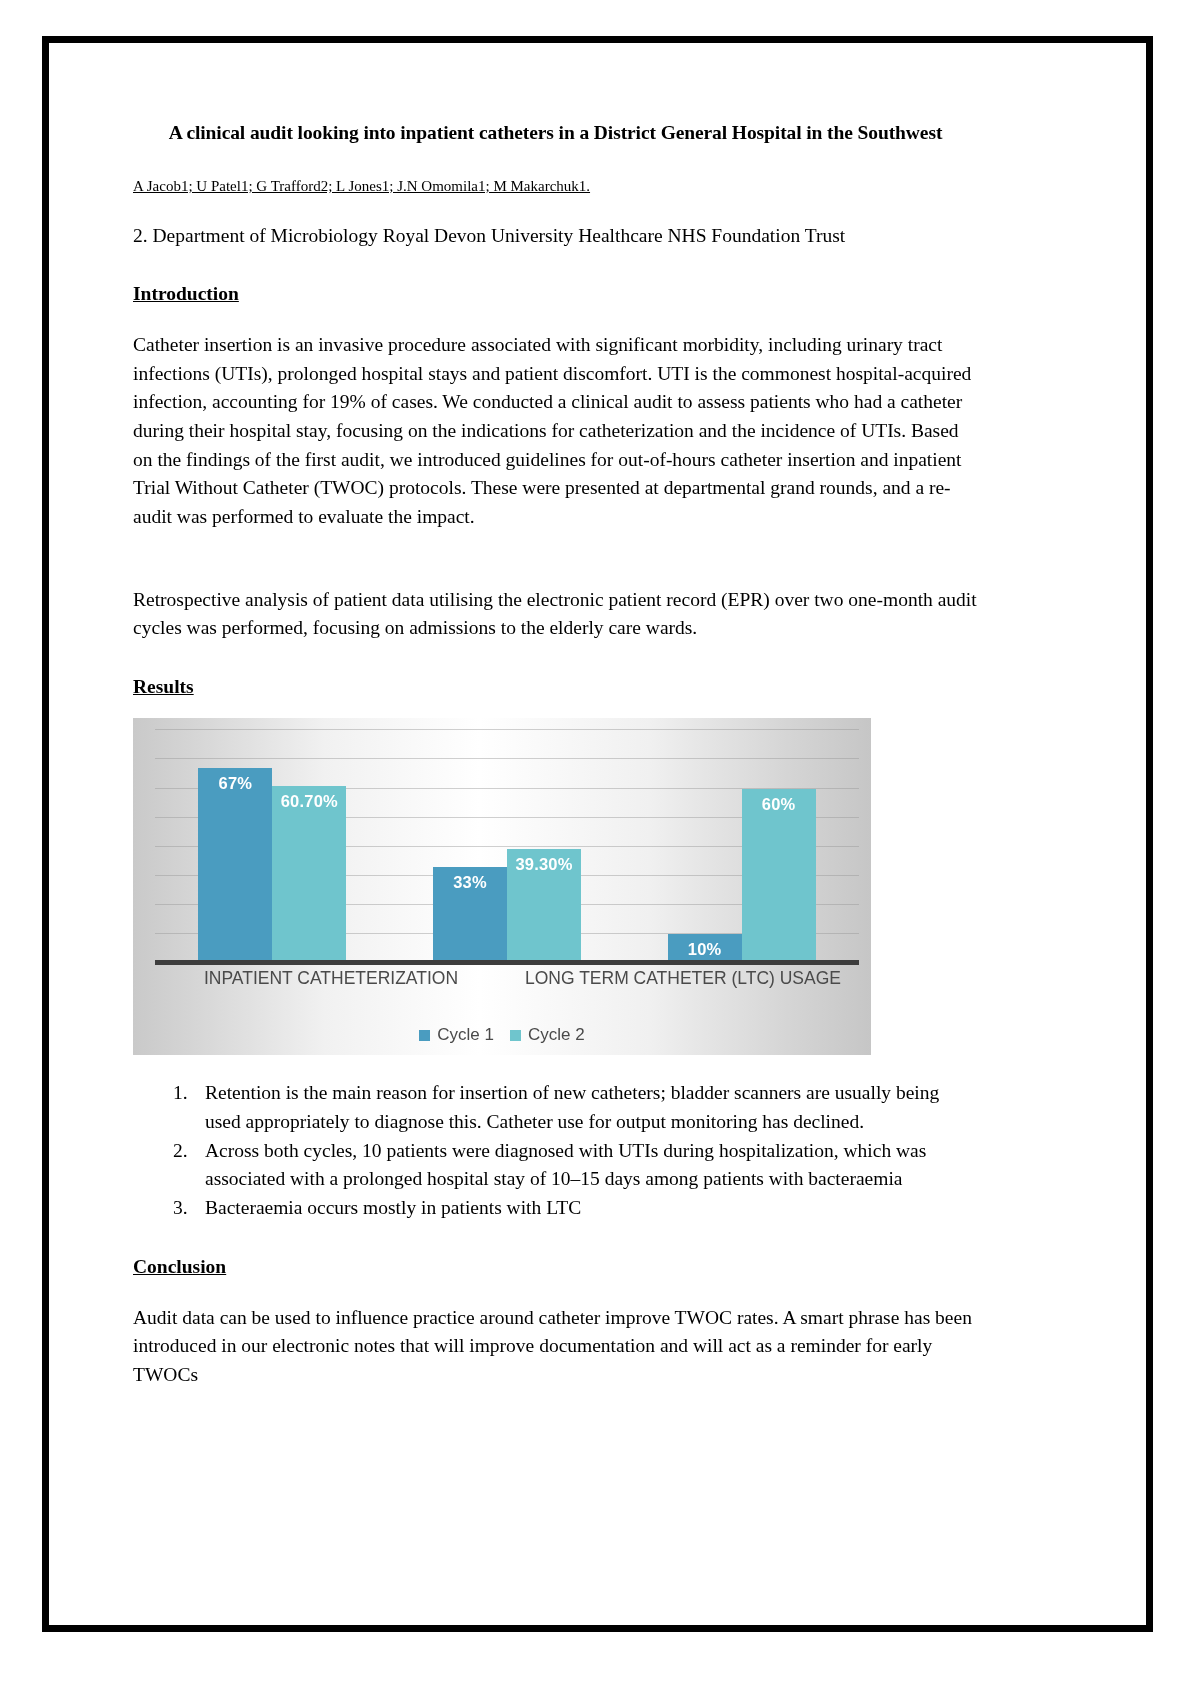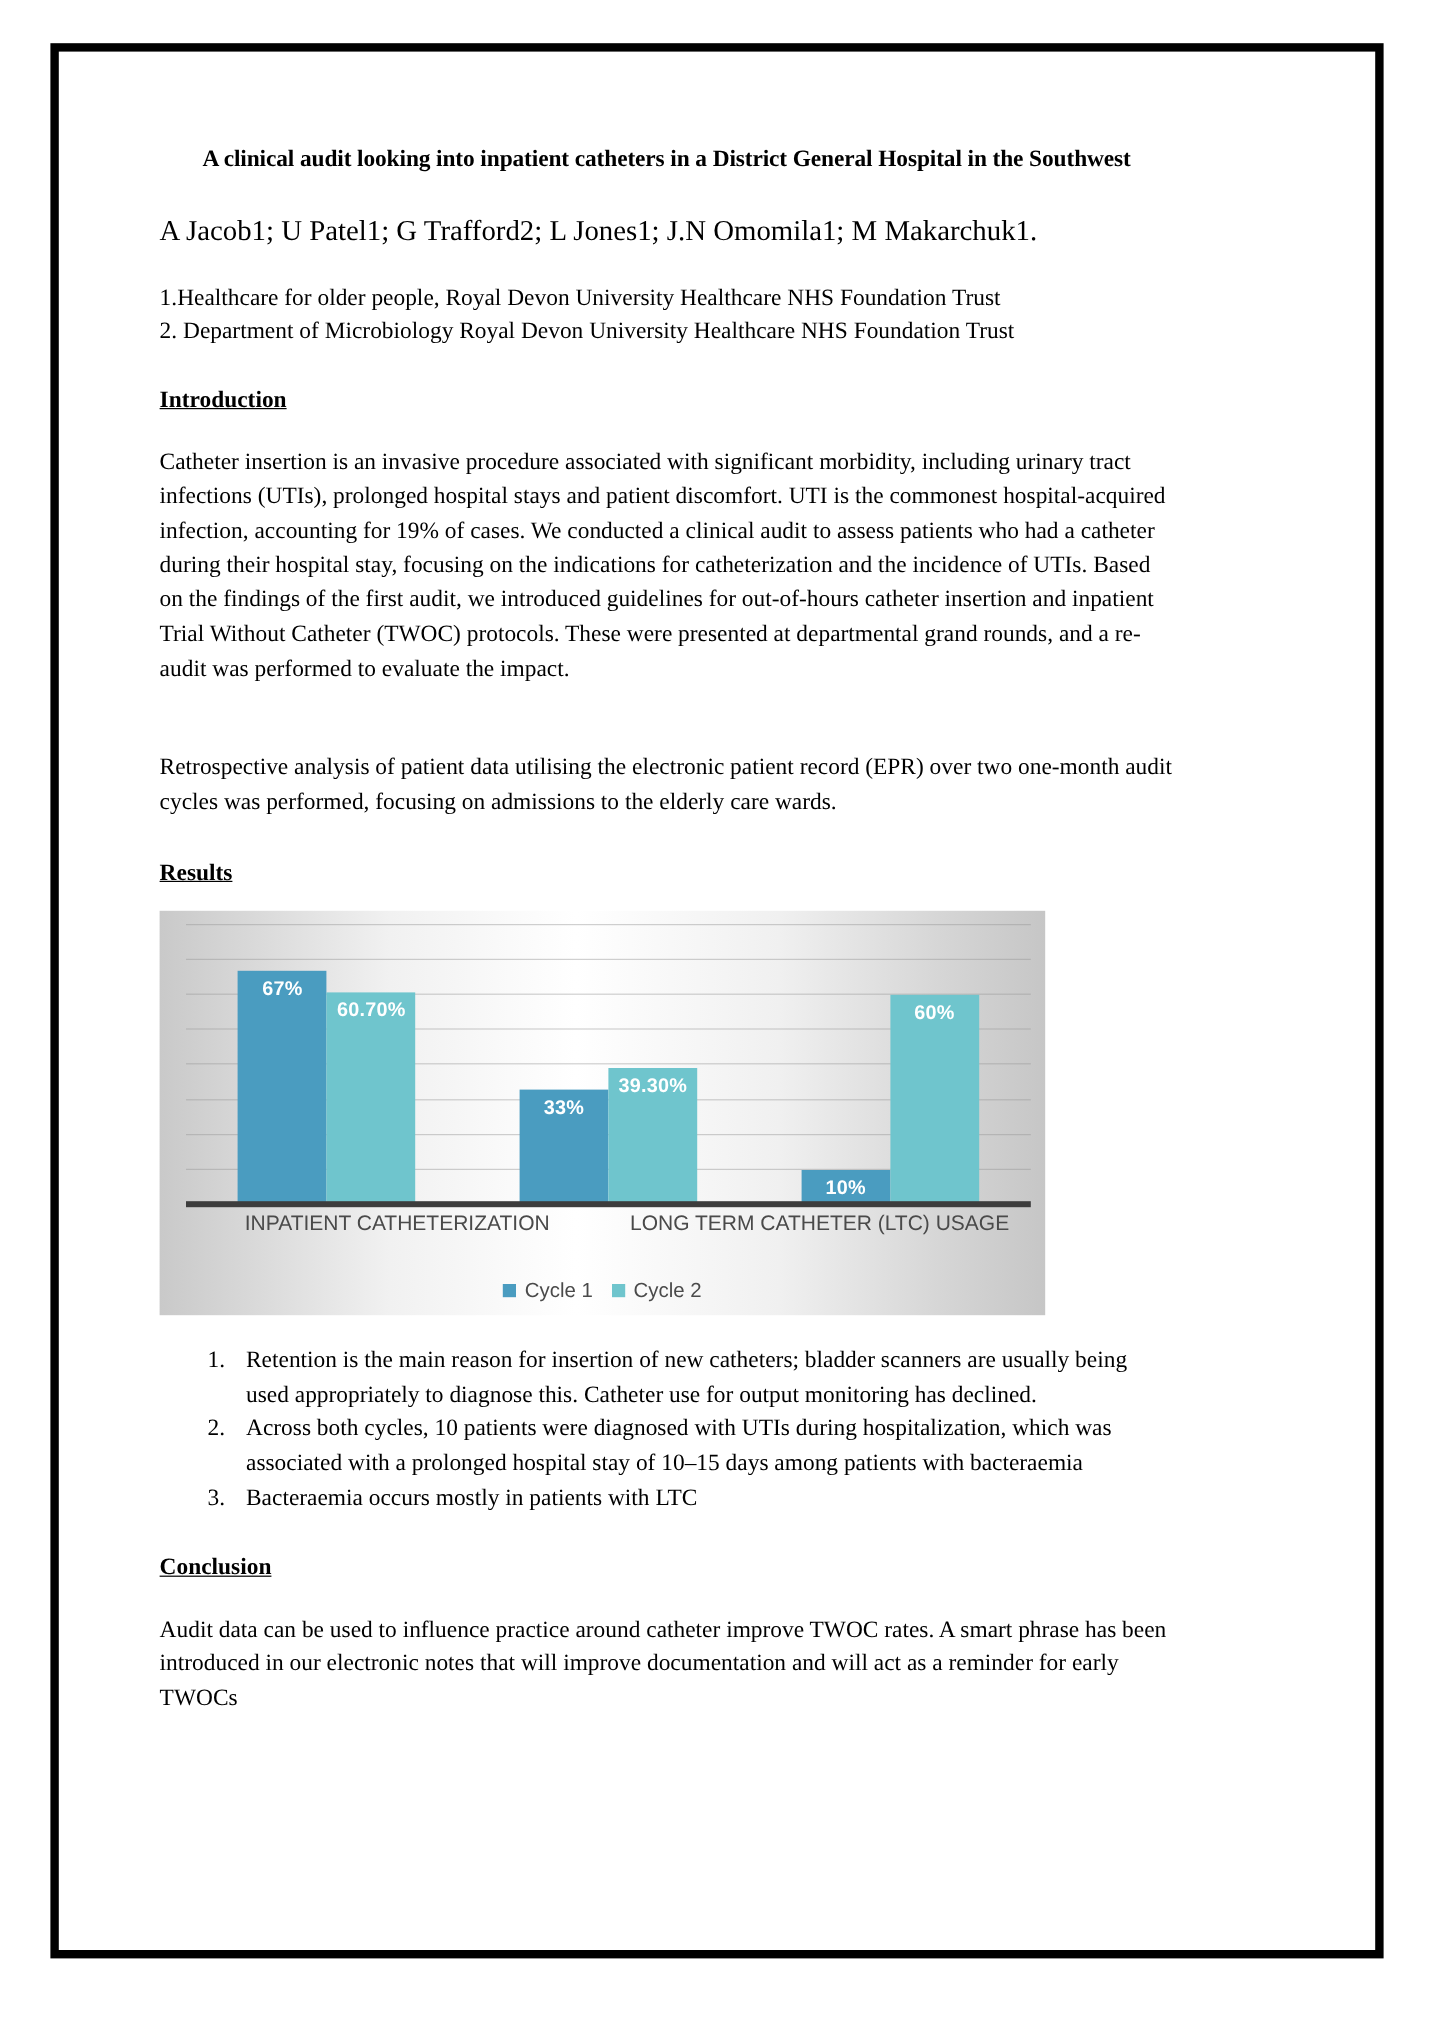--- a/index.html
+++ b/index.html
@@ -44,23 +44,24 @@
     line-height: 1.35;
     text-align: center;
     margin: 0 0 0 0;
     letter-spacing: -0.1px;
   }
   .spacer-24 { height: 24px; }
   .spacer-18 { height: 18px; }
   .spacer-30 { height: 30px; }
 
   .authors {
-    font-size: 24px;
+    font-size: 15px;
     line-height: 1.45;
     margin: 0;
+    text-decoration: underline;
   }
   .affil {
     font-size: 19.5px;
     line-height: 1.42;
     margin: 0;
   }
   h2.section {
     font-size: 19.5px;
     font-weight: bold;
     text-decoration: underline;
@@ -101,21 +102,21 @@
     left: 0;
     right: 0;
     height: 1px;
     background: rgba(150,150,150,0.45);
   }
   .bars-layer {
     position: absolute;
     left: 0; right: 0; top: 0; bottom: 0;
     display: flex;
     align-items: flex-end;
-    justify-content: center;
+    justify-content: flex-end;
   }
   .cat-group {
     display: flex;
     align-items: flex-end;
     justify-content: center;
     height: 100%;
     flex: 1 1 0;
   }
   .bar {
     width: 74px;
@@ -221,21 +222,20 @@
   <div class="content">
 
     <div class="doc-title">A clinical audit looking into inpatient catheters in a District General Hospital in the Southwest</div>
 
     <div class="spacer-30"></div>
 
     <p class="authors">A Jacob1; U Patel1; G Trafford2; L Jones1; J.N Omomila1; M Makarchuk1.</p>
 
     <div class="spacer-24"></div>
 
-    <p class="affil">1.Healthcare for older people, Royal Devon University Healthcare NHS Foundation Trust</p>
     <p class="affil">2. Department of Microbiology Royal Devon University Healthcare NHS Foundation Trust</p>
 
     <div class="spacer-30"></div>
 
     <div class="section-wrap">
       <h2 class="section">Introduction</h2>
     </div>
 
     <div class="spacer-24"></div>
 

